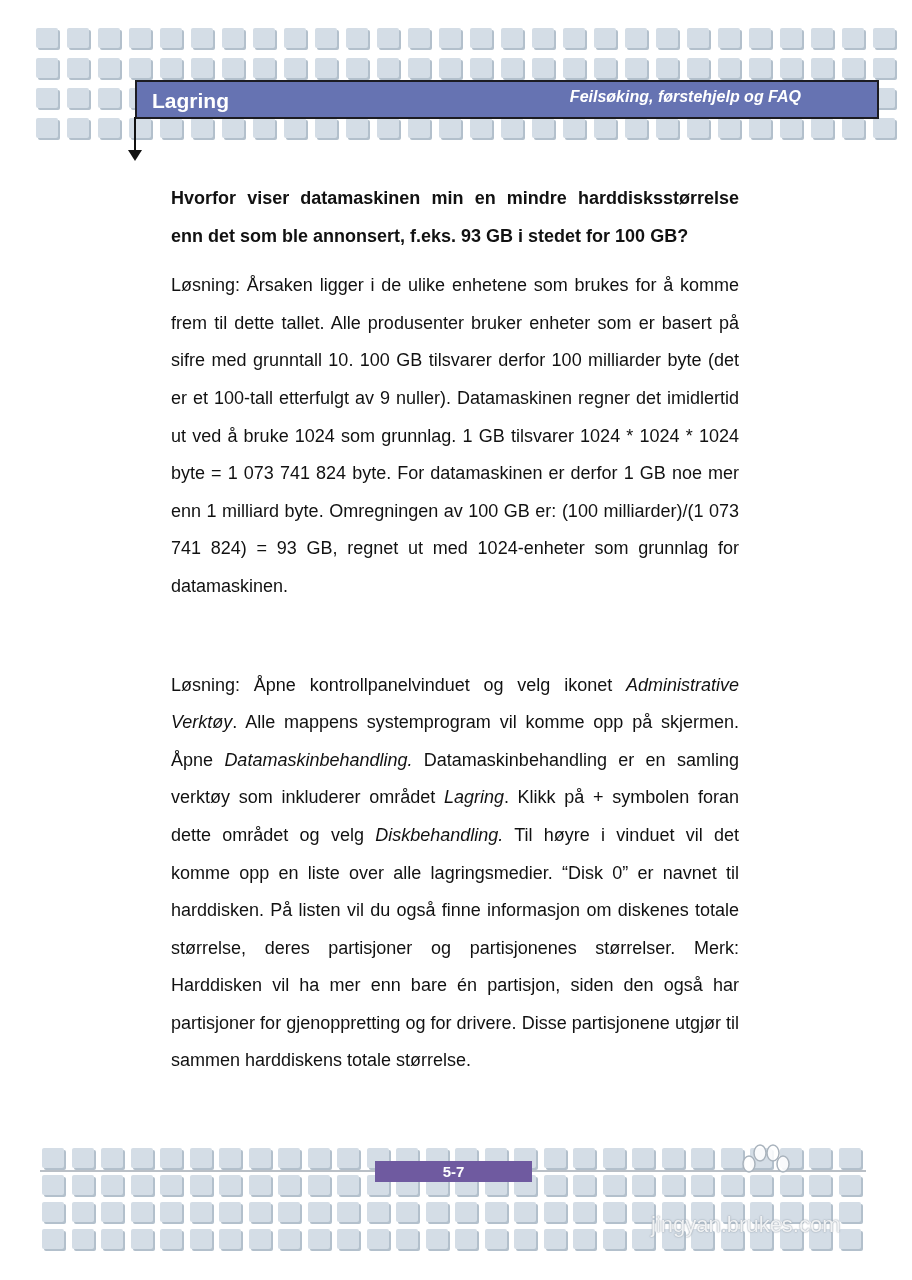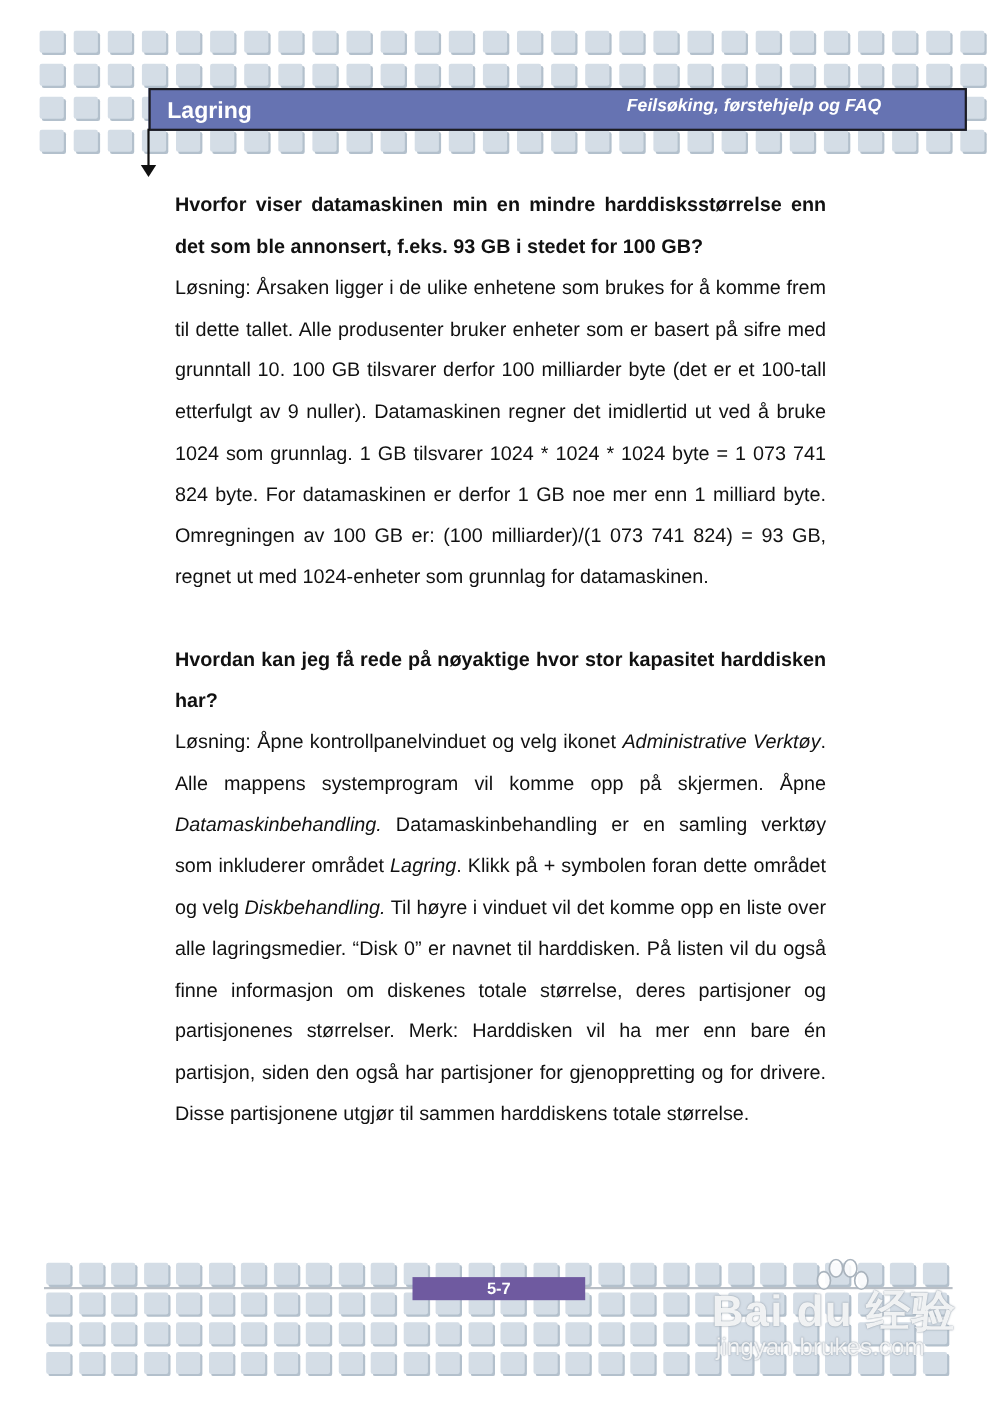--- a/index.html
+++ b/index.html
@@ -18,21 +18,21 @@
     .header-right { position: absolute; right: 76px; top: 6px; color: #ffffff; font-weight: bold;
                     font-style: italic; font-size: 16px; }
 
     .arrow-line { position: absolute; left: 134px; top: 117px; width: 2px; height: 34px; background: #111; }
     .arrow-head { position: absolute; left: 128px; top: 150px; width: 0; height: 0;
                   border-left: 7px solid transparent; border-right: 7px solid transparent;
                   border-top: 11px solid #111; }
 
     .content { position: absolute; left: 159px; top: 168px; width: 592px;
                font-size: 18px; line-height: 37.6px; text-align: justify; }
-    .content p { margin: 0; }
+    .content p { margin: 12px; }
     .q { font-weight: bold; }
     .gap { height: 37px; }
     em { font-style: italic; }
 
     .footer-line { position: absolute; left: 40px; top: 1170px; width: 826px; height: 2px; background: #b9bfc6; }
     .page-box { position: absolute; left: 375px; top: 1161px; width: 157px; height: 21px;
                 background: #6f5aa0; color: #ffffff; font-weight: bold; font-size: 15px;
                 text-align: center; line-height: 21px; }
 
     .watermark { position: absolute; left: 645px; top: 1140px; width: 225px; height: 110px;
@@ -167,21 +167,20 @@
   <span class="header-right">Feilsøking, førstehjelp og FAQ</span>
 </div>
 
 <div class="arrow-line"></div>
 <div class="arrow-head"></div>
 
 <div class="content">
   <p class="q">Hvorfor viser datamaskinen min en mindre harddisksstørrelse enn det som ble annonsert, f.eks. 93 GB i stedet for 100 GB?</p>
   <p>Løsning: Årsaken ligger i de ulike enhetene som brukes for å komme frem til dette tallet. Alle produsenter bruker enheter som er basert på sifre med grunntall 10. 100 GB tilsvarer derfor 100 milliarder byte (det er et 100-tall etterfulgt av 9 nuller). Datamaskinen regner det imidlertid ut ved å bruke 1024 som grunnlag. 1 GB tilsvarer 1024 * 1024 * 1024 byte = 1 073 741 824 byte. For datamaskinen er derfor 1 GB noe mer enn 1 milliard byte. Omregningen av 100 GB er: (100 milliarder)/(1 073 741 824) = 93 GB, regnet ut med 1024-enheter som grunnlag for datamaskinen.</p>
   <div class="gap"></div>
-  <p class="q">Hvordan kan jeg få rede på nøyaktige hvor stor kapasitet harddisken har?</p>
   <p><span>Løsning: Åpne kontrollpanelvinduet og velg ikonet </span><em>Administrative Verktøy</em><strong style="font-weight:normal">. Alle mappens systemprogram vil komme opp på skjermen. Åpne </strong><em>Datamaskinbehandling.</em><span> Datamaskinbehandling er en samling verktøy som inkluderer området </span><em>Lagring</em><span>. Klikk på + symbolen foran dette området og velg </span><em>Diskbehandling.</em><span> Til høyre i vinduet vil det komme opp en liste over alle lagringsmedier. “Disk 0” er navnet til harddisken. På listen vil du også finne informasjon om diskenes totale størrelse, deres partisjoner og partisjonenes størrelser. Merk: Harddisken vil ha mer enn bare én partisjon, siden den også har partisjoner for gjenoppretting og for drivere. Disse partisjonene utgjør til sammen harddiskens totale størrelse.</span></p>
 </div>
 
 <div class="tilegrid" id="footer-tiles">
     <div class="tile" style="left: 42px; top: 1148px;"></div>
     <div class="tile" style="left: 71.5px; top: 1148px;"></div>
     <div class="tile" style="left: 101px; top: 1148px;"></div>
     <div class="tile" style="left: 130.5px; top: 1148px;"></div>
     <div class="tile" style="left: 160px; top: 1148px;"></div>
     <div class="tile" style="left: 189.5px; top: 1148px;"></div>
@@ -297,15 +296,14 @@
 
 <div class="watermark">
   <svg class="wm-paw" viewBox="0 0 60 46">
     <g fill="rgba(255,255,255,0.85)" stroke="#a9b3bd" stroke-width="1.5">
       <ellipse cx="14" cy="20" rx="6" ry="8"></ellipse>
       <ellipse cx="25" cy="9" rx="6" ry="8"></ellipse>
       <ellipse cx="38" cy="9" rx="6" ry="8"></ellipse>
       <ellipse cx="48" cy="20" rx="6" ry="8"></ellipse>
     </g>
   </svg>
-  <div class="wm-main">Bai du 经验</div>
   <div class="wm-sub">jingyan.brukes.com</div>
 </div>
 
 </body></html>

